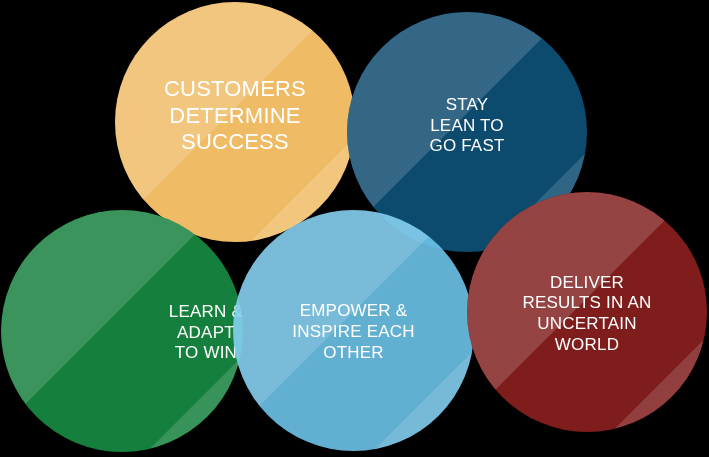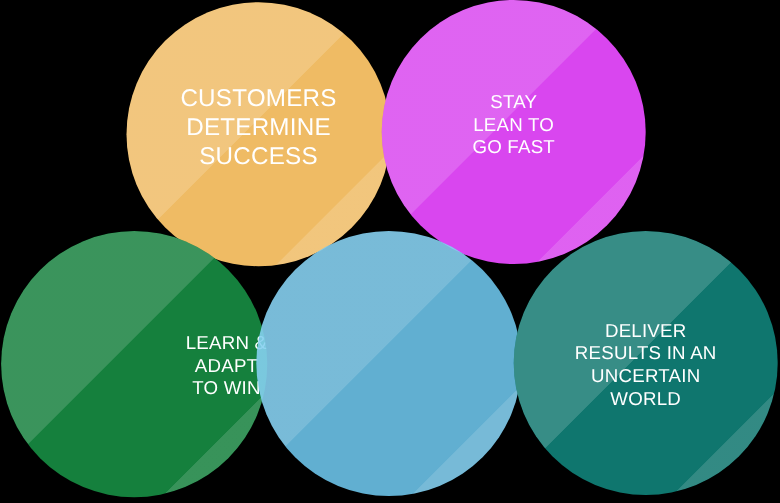--- a/index.html
+++ b/index.html
@@ -63,22 +63,22 @@
         rgba(255,255,255,0.17) 0%,
         rgba(255,255,255,0.17) 47%,
         rgba(255,255,255,0.00) 47.2%,
         rgba(255,255,255,0.00) 78%,
         rgba(255,255,255,0.16) 78.2%,
         rgba(255,255,255,0.16) 100%);
   }
   #circle-customers .label { font-size: 22px; top: -6px; }
 
   #circle-lean {
-    left: 347px; top: 0; width: 240px; height: 240px;
-    background: #d946ef;
+    left: 347px; top: 12px; width: 240px; height: 240px;
+    background: #0c4a6e;
     z-index: 1;
   }
   #circle-lean .shade {
     background: linear-gradient(135deg,
         rgba(255,255,255,0.16) 0%,
         rgba(255,255,255,0.16) 46%,
         rgba(255,255,255,0.00) 46.2%,
         rgba(255,255,255,0.00) 79%,
         rgba(255,255,255,0.15) 79.2%,
         rgba(255,255,255,0.15) 100%);
@@ -112,22 +112,22 @@
         rgba(255,255,255,0.15) 0%,
         rgba(255,255,255,0.15) 46%,
         rgba(255,255,255,0.00) 46.2%,
         rgba(255,255,255,0.00) 79%,
         rgba(255,255,255,0.14) 79.2%,
         rgba(255,255,255,0.14) 100%);
   }
   #circle-empower .label { font-size: 17px; top: 2px; }
 
   #circle-deliver {
-    left: 467px; top: 210px; width: 240px; height: 240px;
-    background: #0f766e;
+    left: 467px; top: 192px; width: 240px; height: 240px;
+    background: #7f1d1d;
     z-index: 4;
   }
   #circle-deliver .shade {
     background: linear-gradient(135deg,
         rgba(255,255,255,0.17) 0%,
         rgba(255,255,255,0.17) 47%,
         rgba(255,255,255,0.00) 47.2%,
         rgba(255,255,255,0.00) 80%,
         rgba(255,255,255,0.15) 80.2%,
         rgba(255,255,255,0.15) 100%);
@@ -155,20 +155,23 @@
 
   <div class="circle" id="circle-learn">
     <div class="shade"></div>
     <div class="label">LEARN &amp;
 ADAPT
 TO WIN</div>
   </div>
 
   <div class="circle" id="circle-empower">
     <div class="shade"></div>
+    <div class="label">EMPOWER &amp;
+INSPIRE EACH
+OTHER</div>
   </div>
 
   <div class="circle" id="circle-deliver">
     <div class="shade"></div>
     <div class="label">DELIVER
 RESULTS IN AN
 UNCERTAIN
 WORLD</div>
   </div>
 

